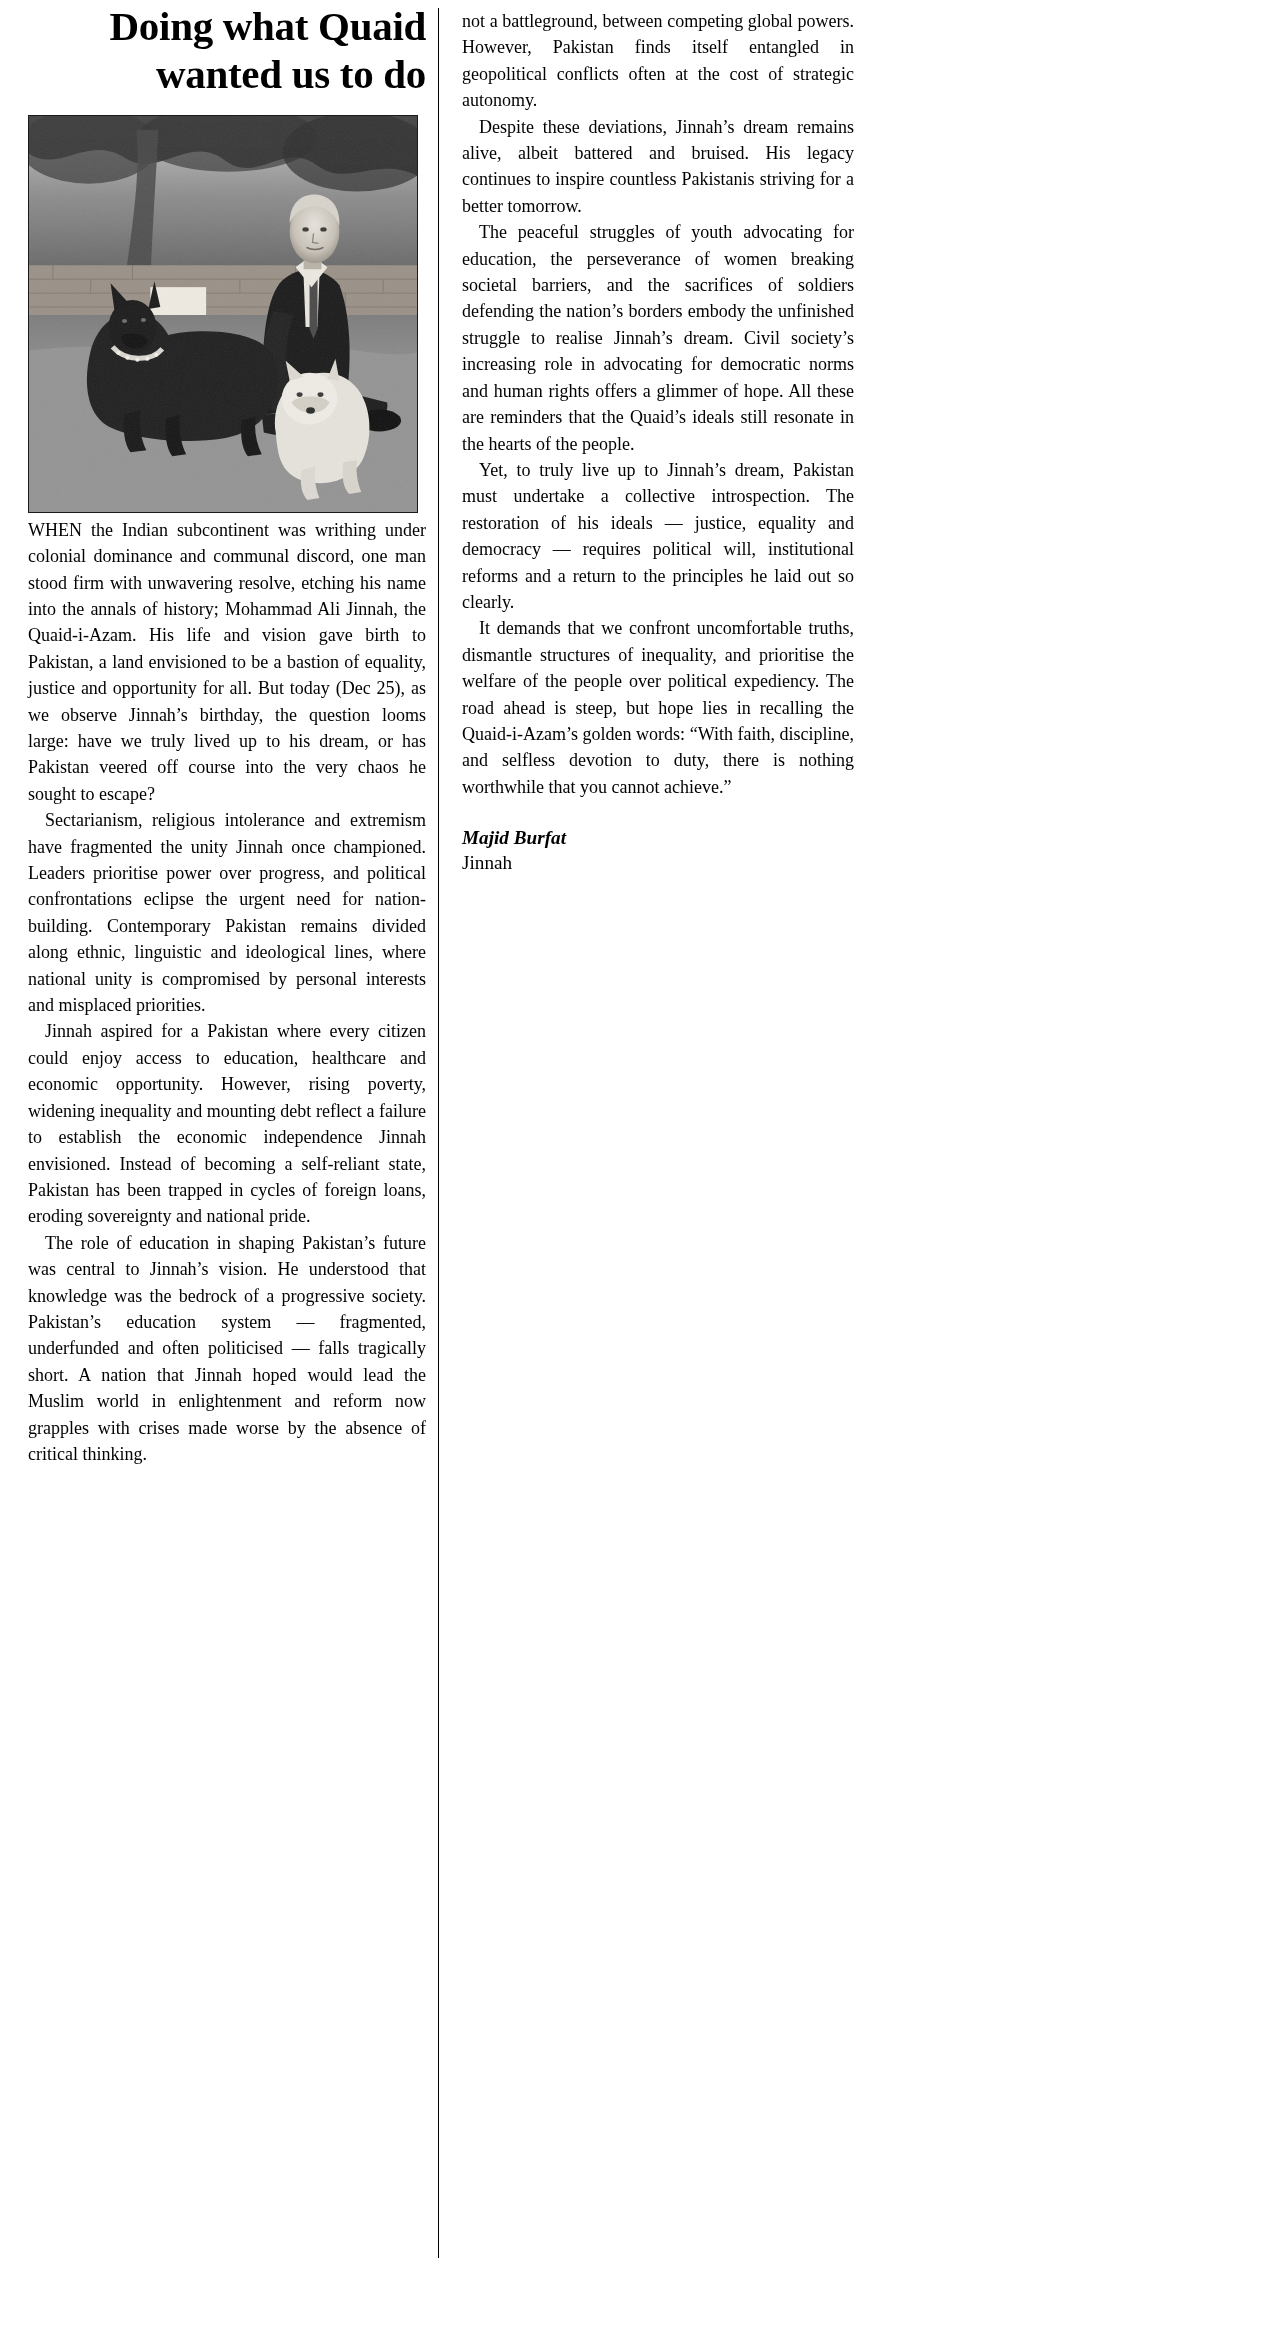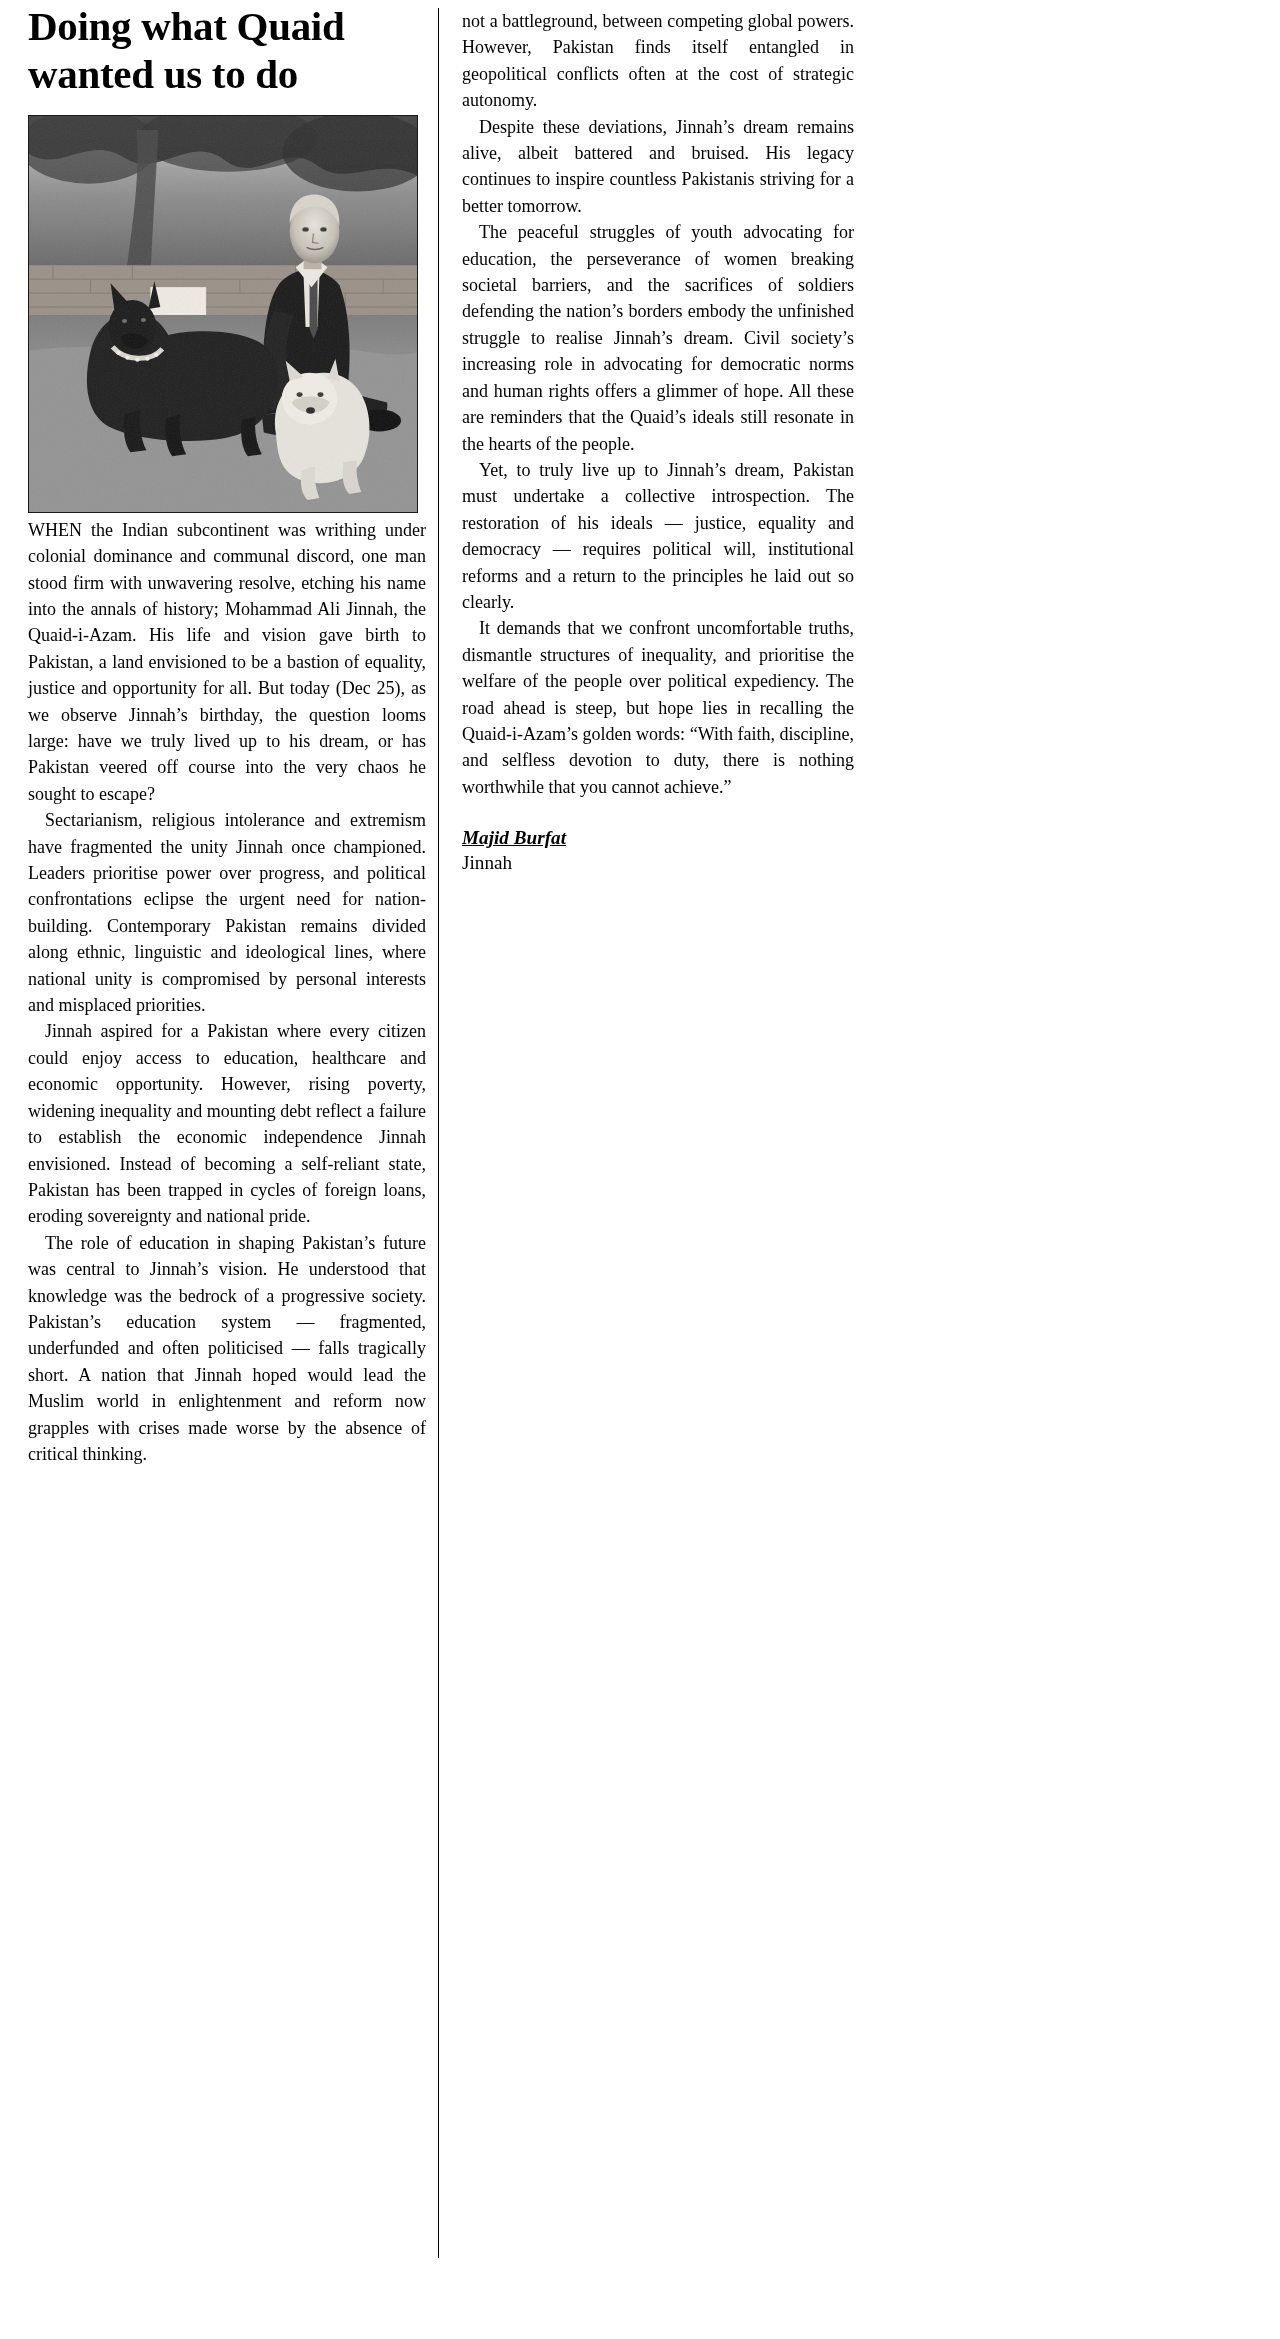--- a/index.html
+++ b/index.html
@@ -49,20 +49,21 @@
   
   .headline {
     font-family: "Liberation Serif", "DejaVu Serif", serif;
     font-weight: 700;
     font-size: 41px;
     line-height: 1.18;
     letter-spacing: -0.3px;
     margin: 0;
     padding: 2px 0 0 0;
     color: #000000;
+    text-align: right;
   }
 
   
   .photo-wrap {
     margin-top: 16px;
     width: 390px;
     height: 398px;
     border: 1px solid #1a1a1a;
     box-sizing: border-box;
     overflow: hidden;
@@ -100,21 +101,20 @@
   .signature {
     margin-top: 25px;
     font-family: "Liberation Serif", "DejaVu Serif", serif;
     font-size: 19.2px;
     line-height: 25px;
   }
   .signature .name {
     font-weight: 700;
     font-style: italic;
     display: block;
-    text-decoration: underline;
   }
   .signature .city {
     display: block;
     font-style: normal;
     font-weight: 400;
   }
 </style>
 </head>
 <body>
 

